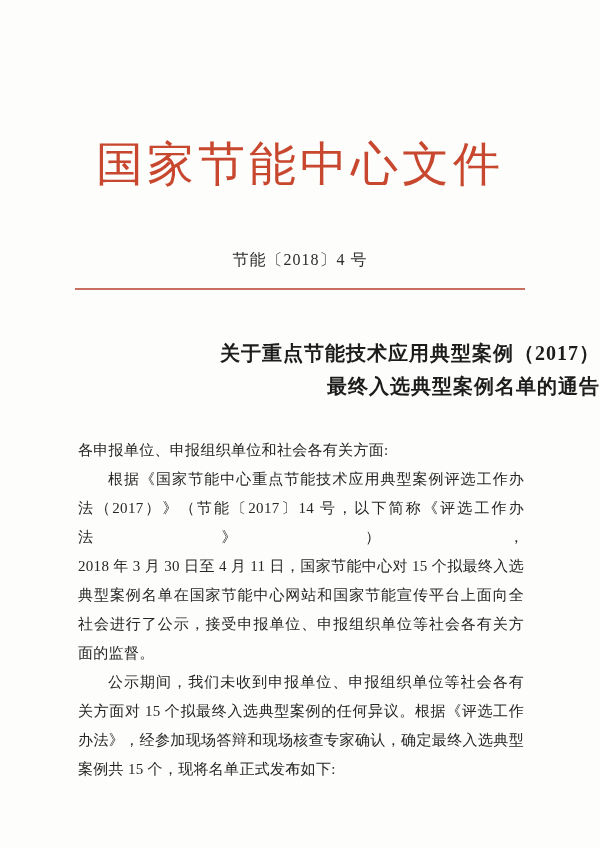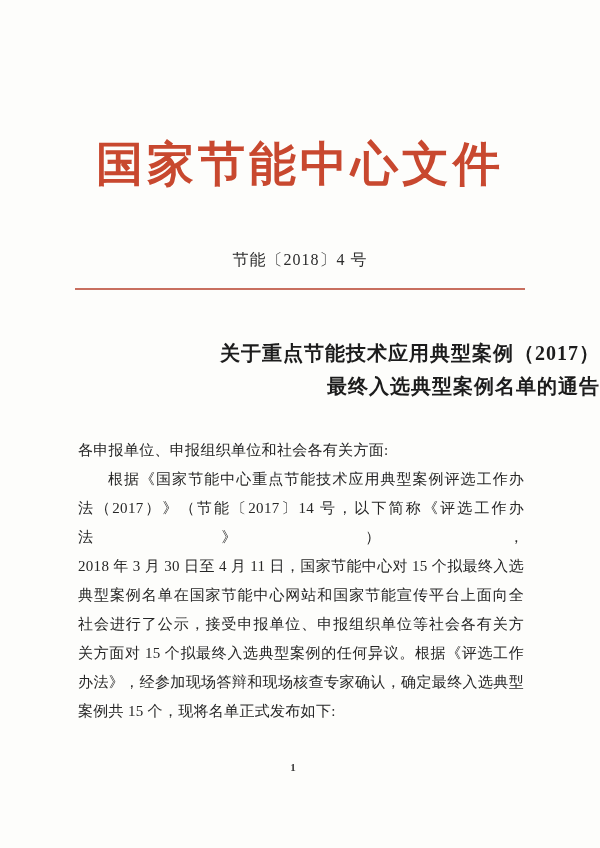--- a/index.html
+++ b/index.html
@@ -17,21 +17,21 @@
   
   .red-header {
     position: absolute;
     top: 136px;
     left: 0;
     width: 100%;
     text-align: center;
     color: var(--header-red, #c8482f);
     font-size: 47px;
     line-height: 56px;
-    font-weight: bold;
+    font-weight: normal;
     letter-spacing: 4px;
     white-space: nowrap;
   }
   
   .doc-number {
     position: absolute;
     top: 250px;
     left: 0;
     width: 100%;
     text-align: center;
@@ -111,20 +111,22 @@
     <div>最终入选典型案例名单的通告</div>
   </div>
 
   <div class="body-text">
     <div class="line">各申报单位、申报组织单位和社会各有关方面:</div>
     <div class="line fill indent">根据《国家节能中心重点节能技术应用典型案例评选工作办</div>
     <div class="line fill">法（2017）》（节能〔2017〕14 号，以下简称《评选工作办法》），</div>
     <div class="line fill">2018 年 3 月 30 日至 4 月 11 日，国家节能中心对 15 个拟最终入选</div>
     <div class="line fill">典型案例名单在国家节能中心网站和国家节能宣传平台上面向全</div>
     <div class="line fill">社会进行了公示，接受申报单位、申报组织单位等社会各有关方</div>
+    <div class="line">面的监督。</div>
+    <div class="line fill indent">公示期间，我们未收到申报单位、申报组织单位等社会各有</div>
     <div class="line fill">关方面对 15 个拟最终入选典型案例的任何异议。根据《评选工作</div>
     <div class="line fill">办法》，经参加现场答辩和现场核查专家确认，确定最终入选典型</div>
     <div class="line">案例共 15 个，现将名单正式发布如下:</div>
   </div>
 
   <div class="page-number">1</div>
 
 </div>
 
 </body></html>

